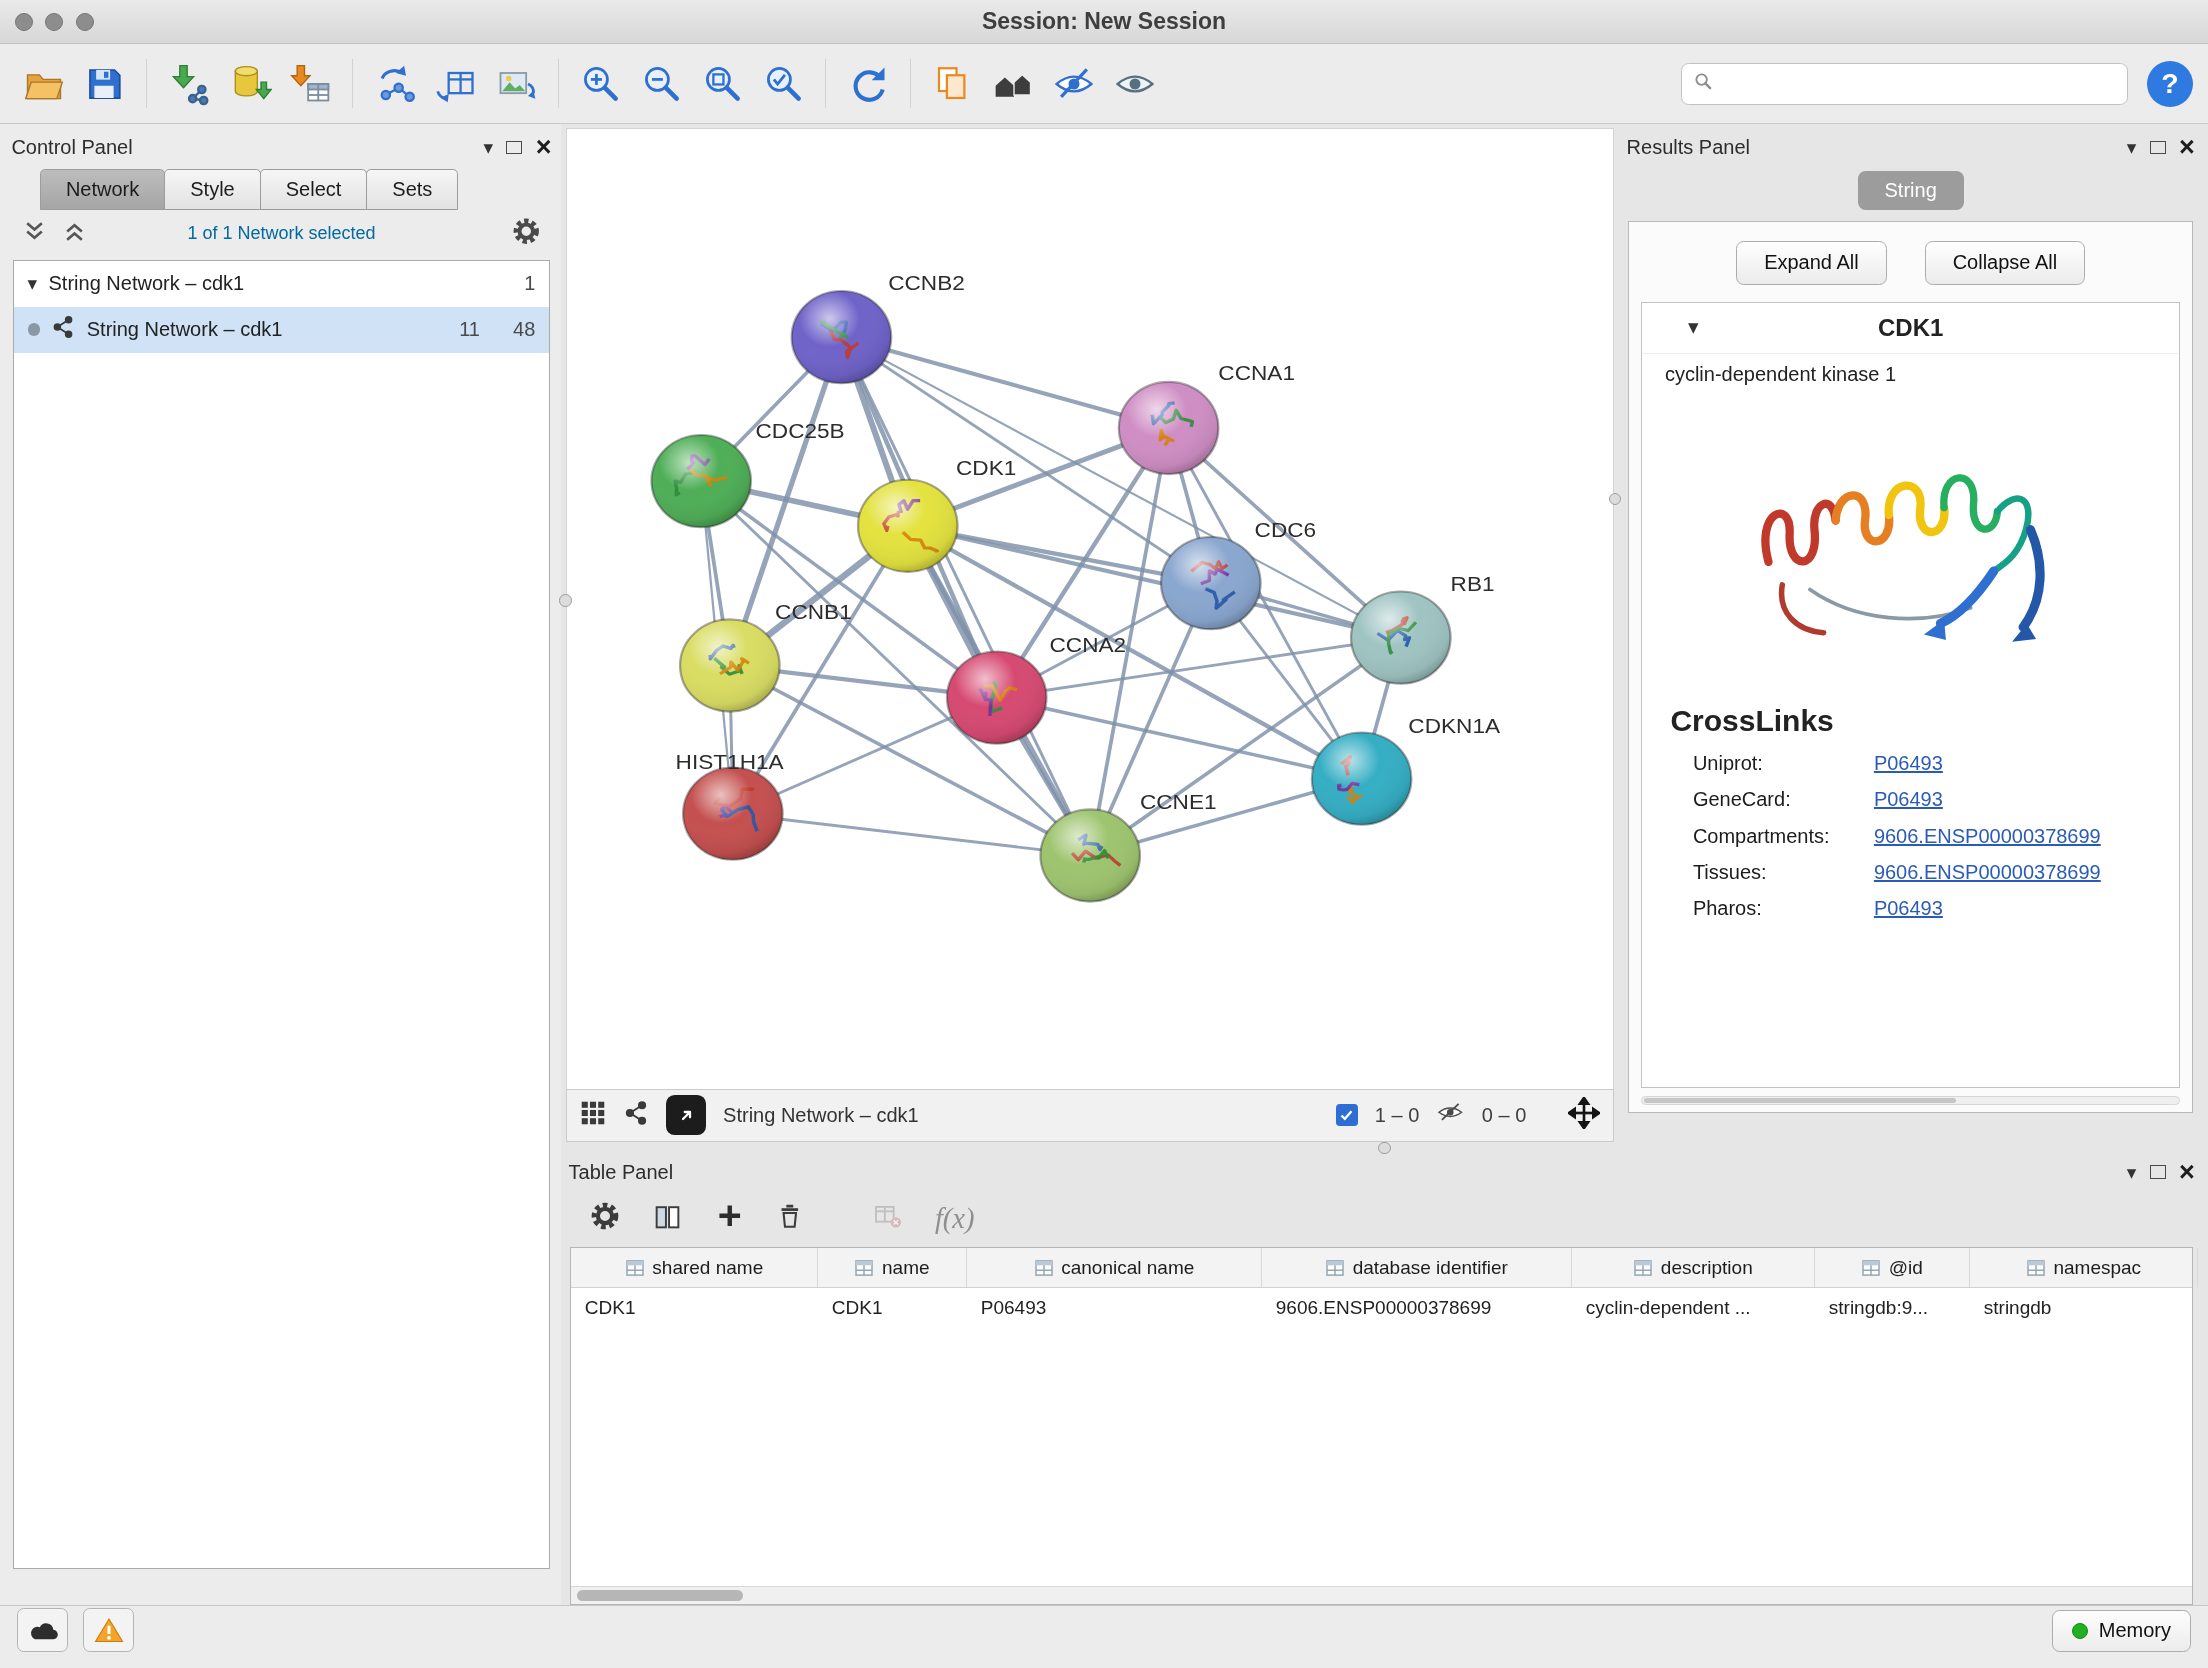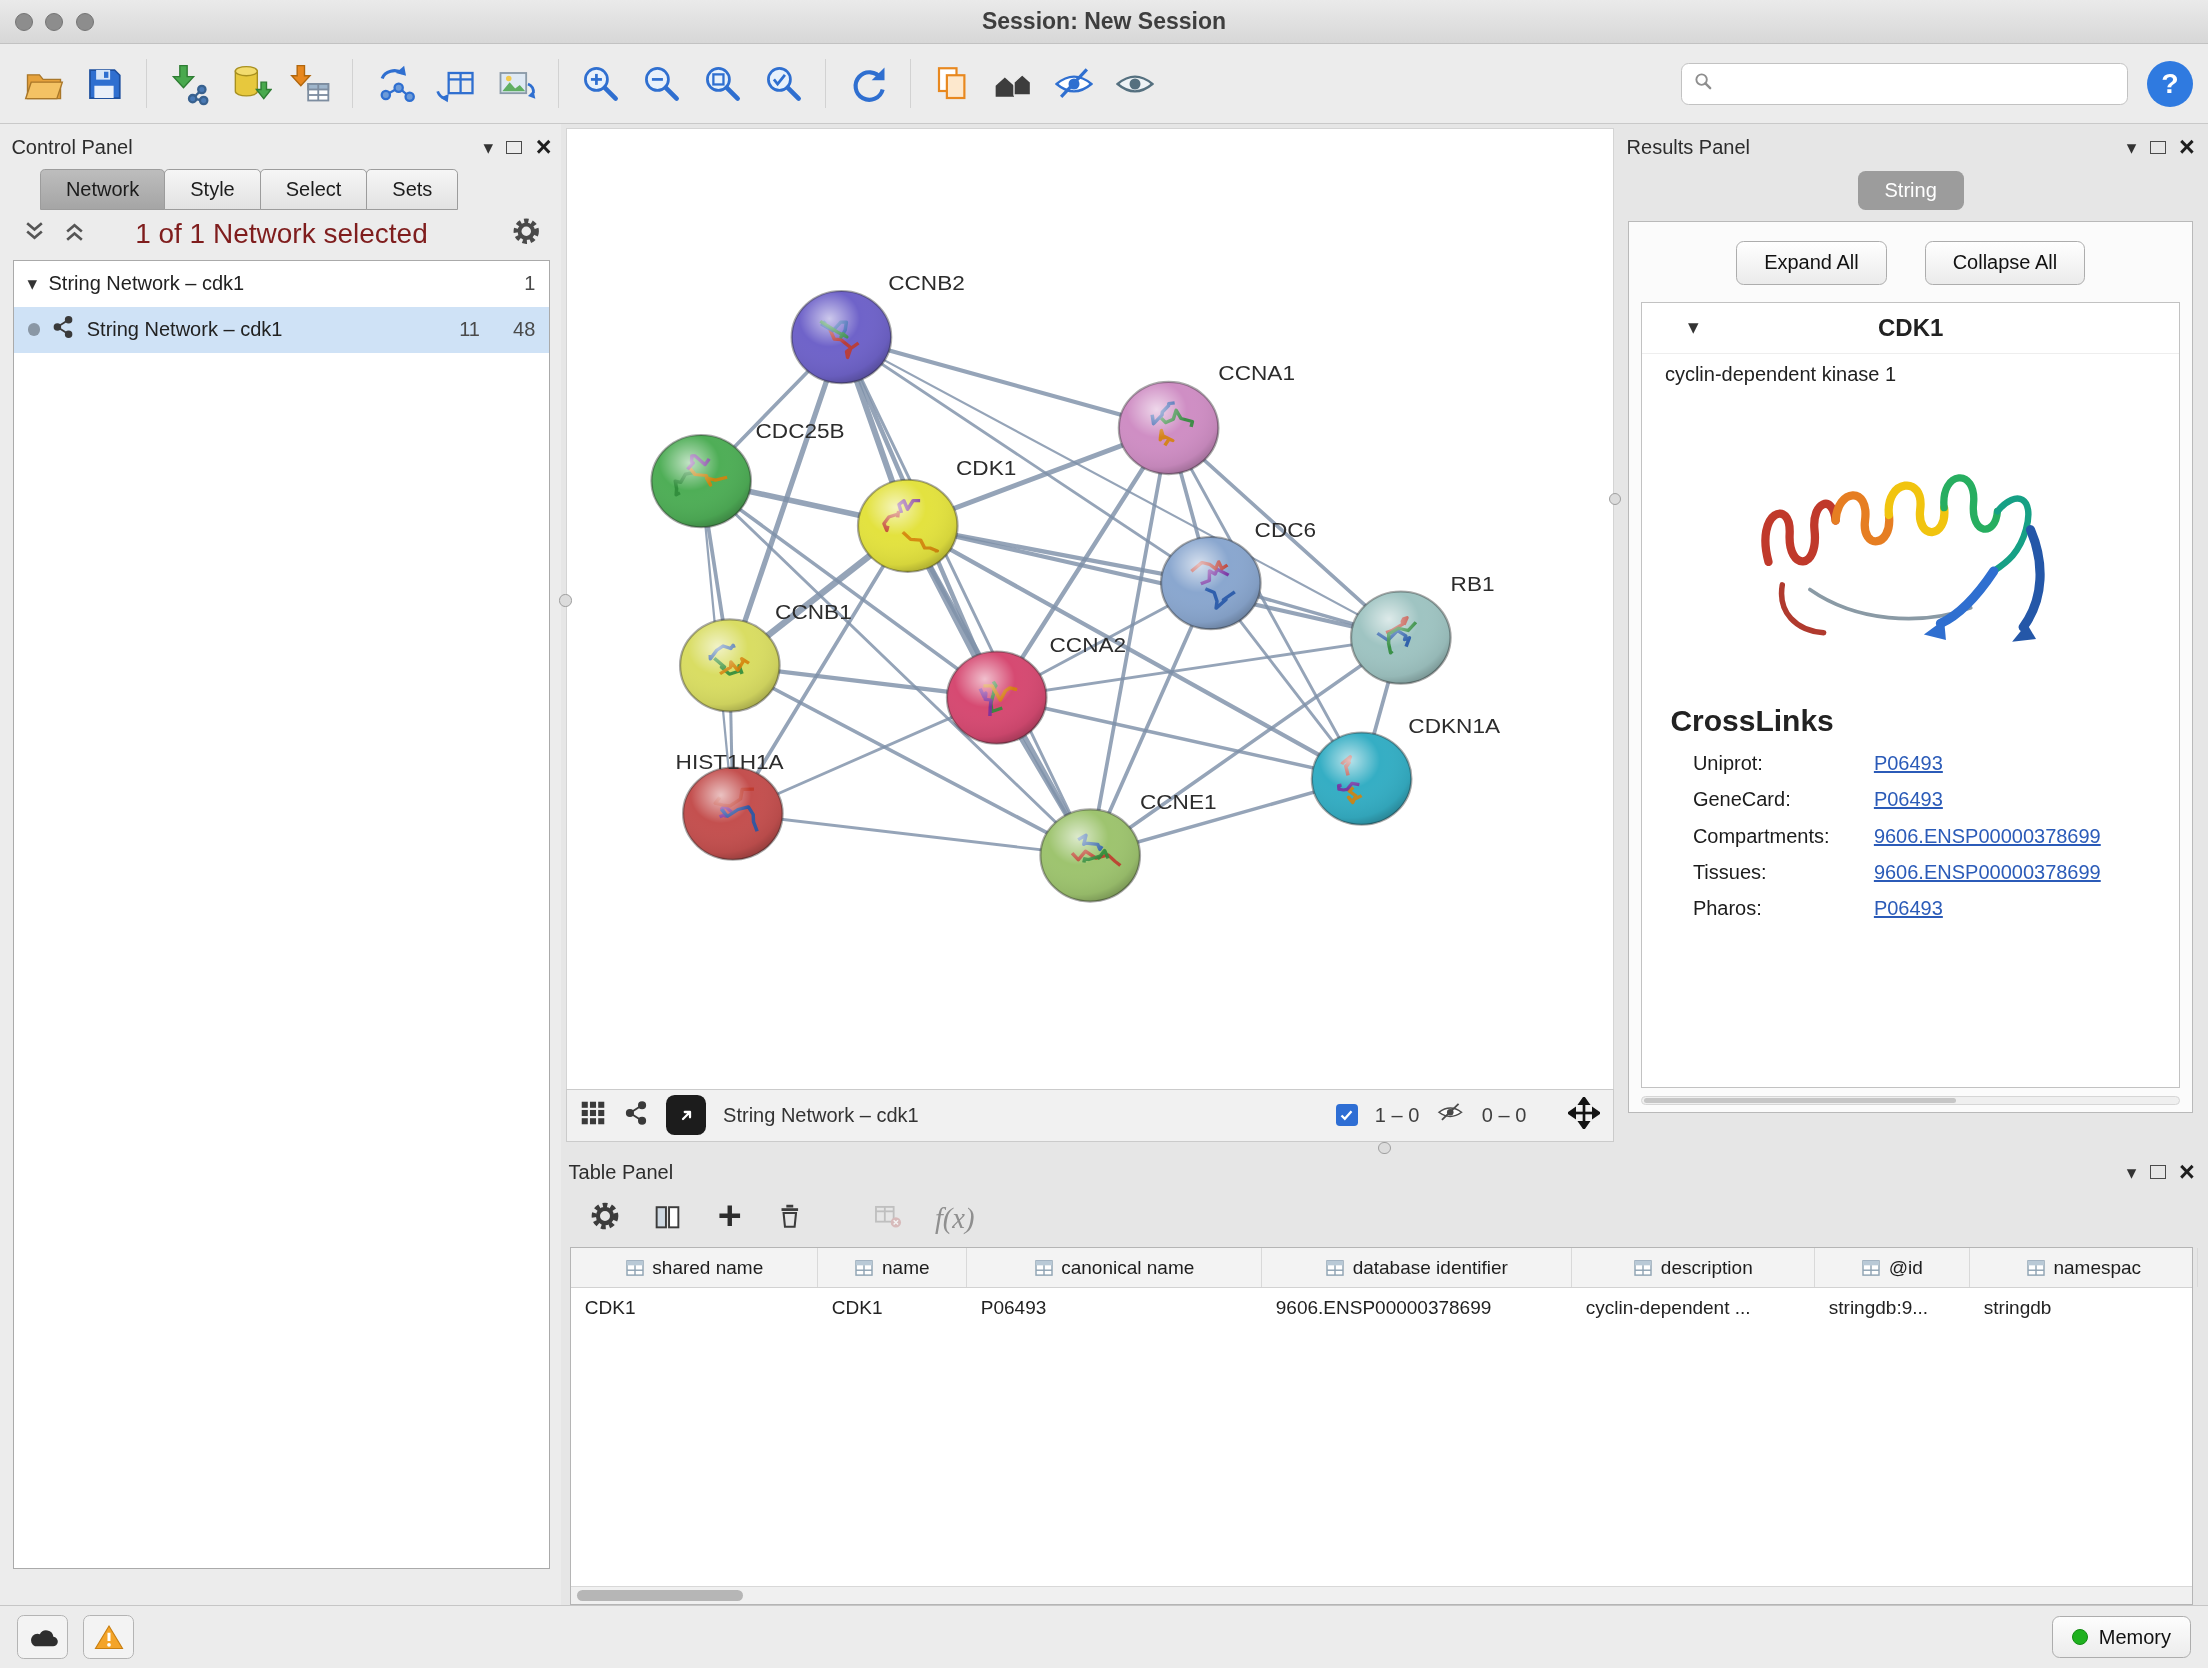--- a/index.html
+++ b/index.html
@@ -45,21 +45,21 @@
   .panel-header { height:36px; flex:none; display:flex; align-items:center; font-size:20px; color:#2d2d2d; gap:13.3px; }
   .panel-header .hsp { flex:1; }
   .caret { font-size:19px; color:#333; line-height:1; }
   .floatbtn { width:16px; height:13.3px; border:1.9px solid #4a4a4a; }
   .closebtn { font-size:27px; font-weight:bold; color:#1e1e1e; line-height:1; }
   .ctrl-tabs { display:flex; margin:3.8px 0 0 28.5px; }
   .ctab { padding:7.6px 25px; font-size:20px; border:1px solid #9c9c9c; margin-right:-1px;
     background:linear-gradient(#f6f6f6,#e2e2e2); color:#1c1c1c; border-radius:4.8px 4.8px 0 0; }
   .ctab.active { background:linear-gradient(#bdbdbd,#a5a5a5); }
   .ctrl-toolbar { height:48px; flex:none; position:relative; display:flex; align-items:center; padding:0 11.4px; gap:17px; }
-  .ctrl-status { position:absolute; left:50%; transform:translateX(-50%); font-size:28px; color:#7f1d1d; white-space:nowrap; }
+  .ctrl-status { position:absolute; left:50%; transform:translateX(-50%); font-size:18px; color:#0369a1; white-space:nowrap; }
   .tree-box { flex:1; background:#fff; border:1px solid #aaa; margin:1.9px 1.9px 36px 1.9px; overflow:hidden; }
   .tree-row { height:46px; display:flex; align-items:center; font-size:20px; padding:0 13.3px; gap:11.4px; }
   .tree-row.selected { background:#cfe2f6; }
   .tree-num { color:#4a4a4a; width:44px; text-align:right; flex:none; }
   .tree-dot { width:12.4px; height:12.4px; border-radius:50%; background:#8a97a5; flex:none; }
   .tree-label { white-space:nowrap; overflow:hidden; }
   .tree-sp { flex:1; }
 
   
   .center-right { flex:1; min-width:0; display:flex; flex-direction:column; background:#e6e6e6; }
@@ -113,21 +113,21 @@
   .hscroll { height:18px; flex:none; border-top:1px solid #d8d8d8; background:#f0f0f0; position:relative; }
   .hthumb { position:absolute; left:5.7px; top:2.9px; height:11.4px; width:166px; background:#b6b6b6; border-radius:6.7px; }
   .table-tabs { height:53px; flex:none; display:flex; align-items:center; justify-content:center; }
   .ttab { border:1px solid #a6a6a6; background:#fbfbfb; font-size:20px; padding:8.6px 25px; margin-right:-1px; color:#111; }
   .ttab:first-child { border-radius:5.7px 0 0 5.7px; }
   .ttab:last-child { border-radius:0 5.7px 5.7px 0; }
   .ttab.active { background:#9b9b9b; color:#fff; }
 
   
   .statusbar { height:63px; flex:none; border-top:1px solid #c6c6c6; background:#ececec;
-    display:flex; align-items:center; padding:8px 17px; gap:15px; }
+    display:flex; align-items:flex-end; padding:16px 17px; gap:15px; }
   .sbtn { width:51px; height:44px; border:1px solid #b4b4b4; border-radius:6.7px; background:#f3f3f3;
     display:flex; align-items:center; justify-content:center; }
   .membtn { margin-left:auto; border:1px solid #adadad; border-radius:7.6px; background:linear-gradient(#fdfdfd,#ececec);
     display:flex; align-items:center; gap:10.5px; padding:8.6px 19px; font-size:20px; color:#111; }
   .memdot { width:16px; height:16px; border-radius:50%; background:#1fb11f; border:1px solid #128b12; }
 </style>
 </head>
 <body>
 
 <div class="titlebar">

